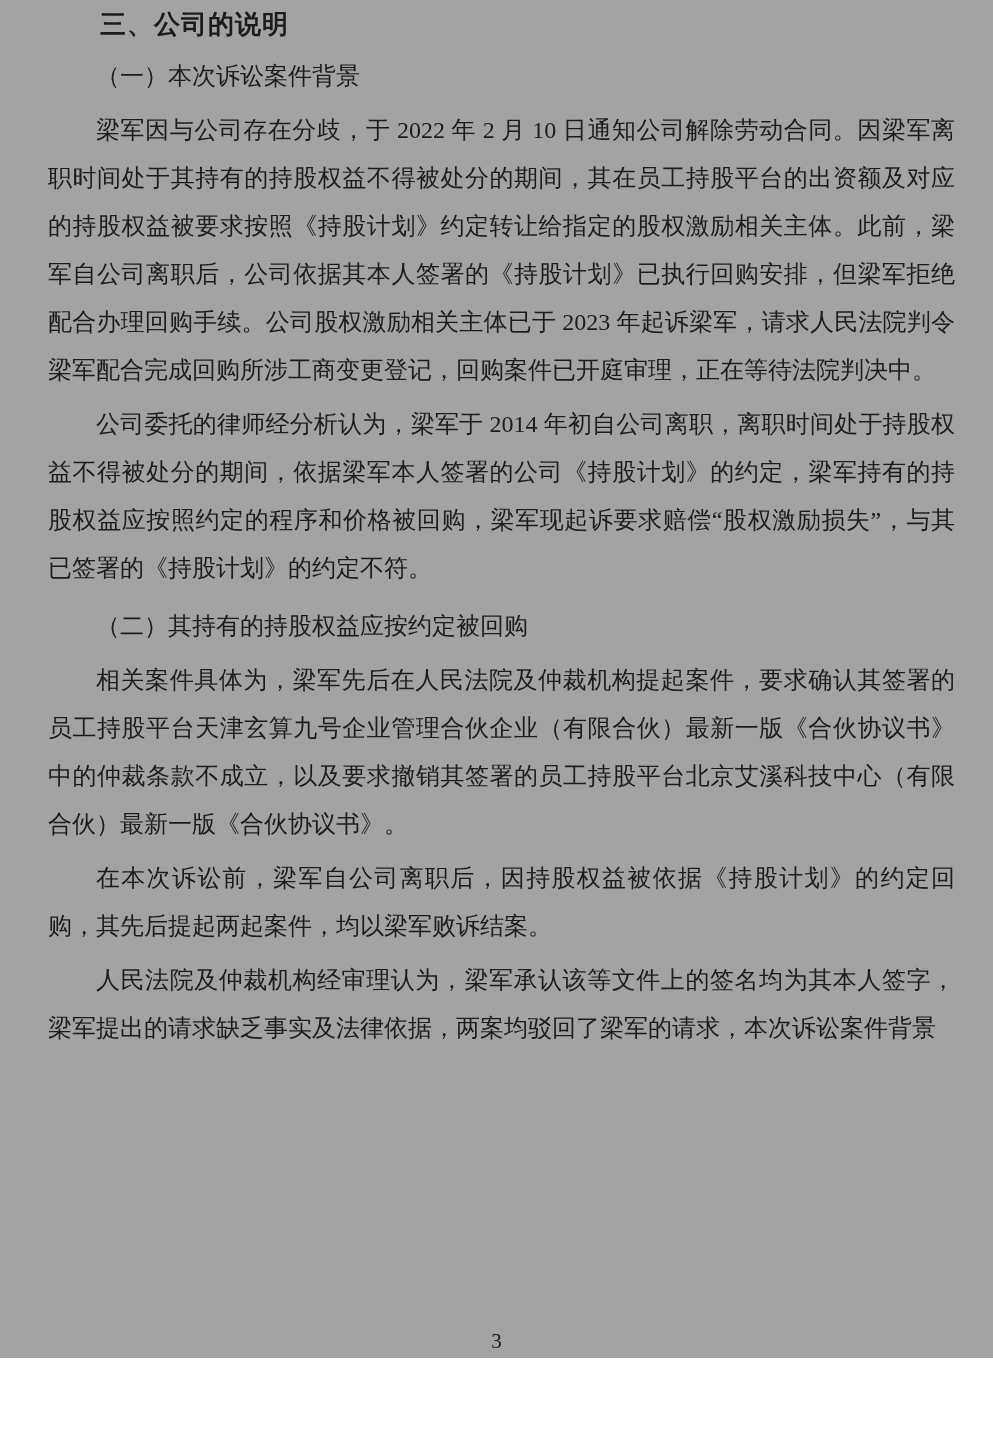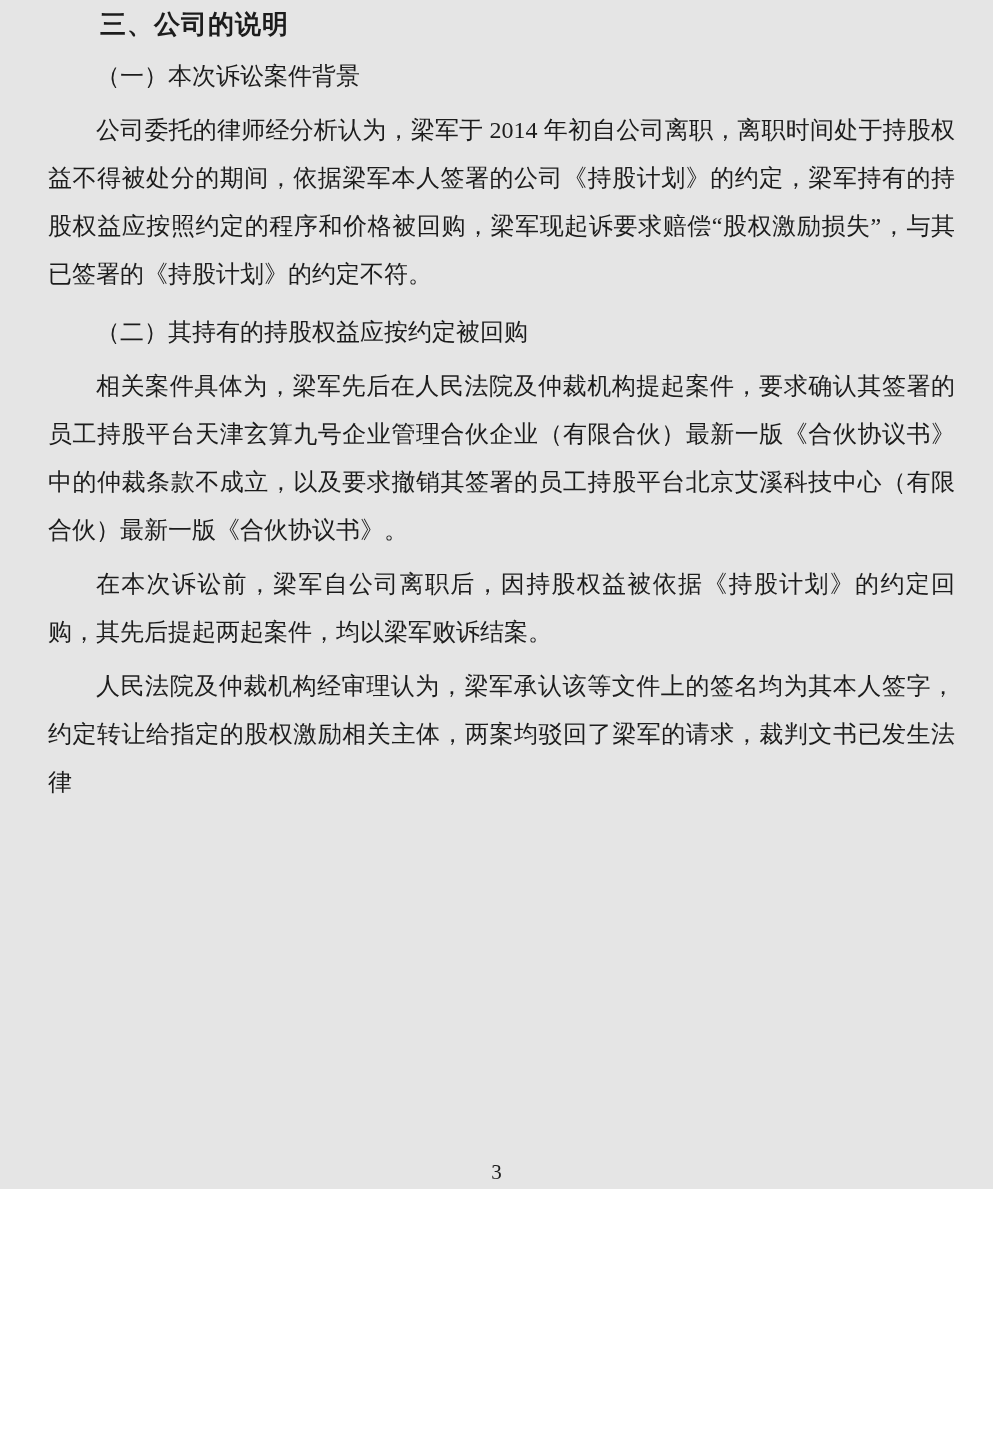--- a/index.html
+++ b/index.html
@@ -3,23 +3,23 @@
 <meta charset="utf-8">
 <style>
   html, body {
     margin: 0;
     padding: 0;
     background: #ffffff;
   }
   .page {
     position: relative;
     width: 993px;
-    height: 1189px;
+    height: 1358px;
     box-sizing: border-box;
-    background: #e5e5e5;
+    background: #a3a3a3;
     padding: 8px 38px 0 48px;
     overflow: hidden;
     font-family: "Liberation Serif", "DejaVu Serif", serif;
     color: #1c1c1c;
   }
   .doc-title {
     font-size: 26px;
     font-weight: bold;
     line-height: 34px;
     margin: 0;
@@ -54,26 +54,27 @@
 </head>
 <body>
 
 <div class="page">
 
   <h1 class="doc-title">三、公司的说明</h1>
 
   <h2 class="section-heading">（一）本次诉讼案件背景</h2>
 
 
+  <p class="para">梁军因与公司存在分歧，于 2022 年 2 月 10 日通知公司解除劳动合同。因梁军离职时间处于其持有的持股权益不得被处分的期间，其在员工持股平台的出资额及对应的持股权益被要求按照《持股计划》约定转让给指定的股权激励相关主体。此前，梁军自公司离职后，公司依据其本人签署的《持股计划》已执行回购安排，但梁军拒绝配合办理回购手续。公司股权激励相关主体已于 2023 年起诉梁军，请求人民法院判令梁军配合完成回购所涉工商变更登记，回购案件已开庭审理，正在等待法院判决中。</p>
 
   <p class="para">公司委托的律师经分析认为，梁军于 2014 年初自公司离职，离职时间处于持股权益不得被处分的期间，依据梁军本人签署的公司《持股计划》的约定，梁军持有的持股权益应按照约定的程序和价格被回购，梁军现起诉要求赔偿“股权激励损失”，与其已签署的《持股计划》的约定不符。</p>
 
   <h2 class="section-heading">（二）其持有的持股权益应按约定被回购</h2>
 
   <p class="para">相关案件具体为，梁军先后在人民法院及仲裁机构提起案件，要求确认其签署的员工持股平台天津玄算九号企业管理合伙企业（有限合伙）最新一版《合伙协议书》中的仲裁条款不成立，以及要求撤销其签署的员工持股平台北京艾溪科技中心（有限合伙）最新一版《合伙协议书》。</p>
 
   <p class="para">在本次诉讼前，梁军自公司离职后，因持股权益被依据《持股计划》的约定回购，其先后提起两起案件，均以梁军败诉结案。</p>
 
-  <p class="para">人民法院及仲裁机构经审理认为，梁军承认该等文件上的签名均为其本人签字，约定转让给指定的股权激励相关主体，两案均驳回了梁军的请求，裁判文书已发生法律</p>
+  <p class="para">人民法院及仲裁机构经审理认为，梁军承认该等文件上的签名均为其本人签字，梁军提出的请求缺乏事实及法律依据，两案均驳回了梁军的请求，本次诉讼案件背景</p>
 
   <div class="page-number">3</div>
 
 </div>
 
 </body></html>

